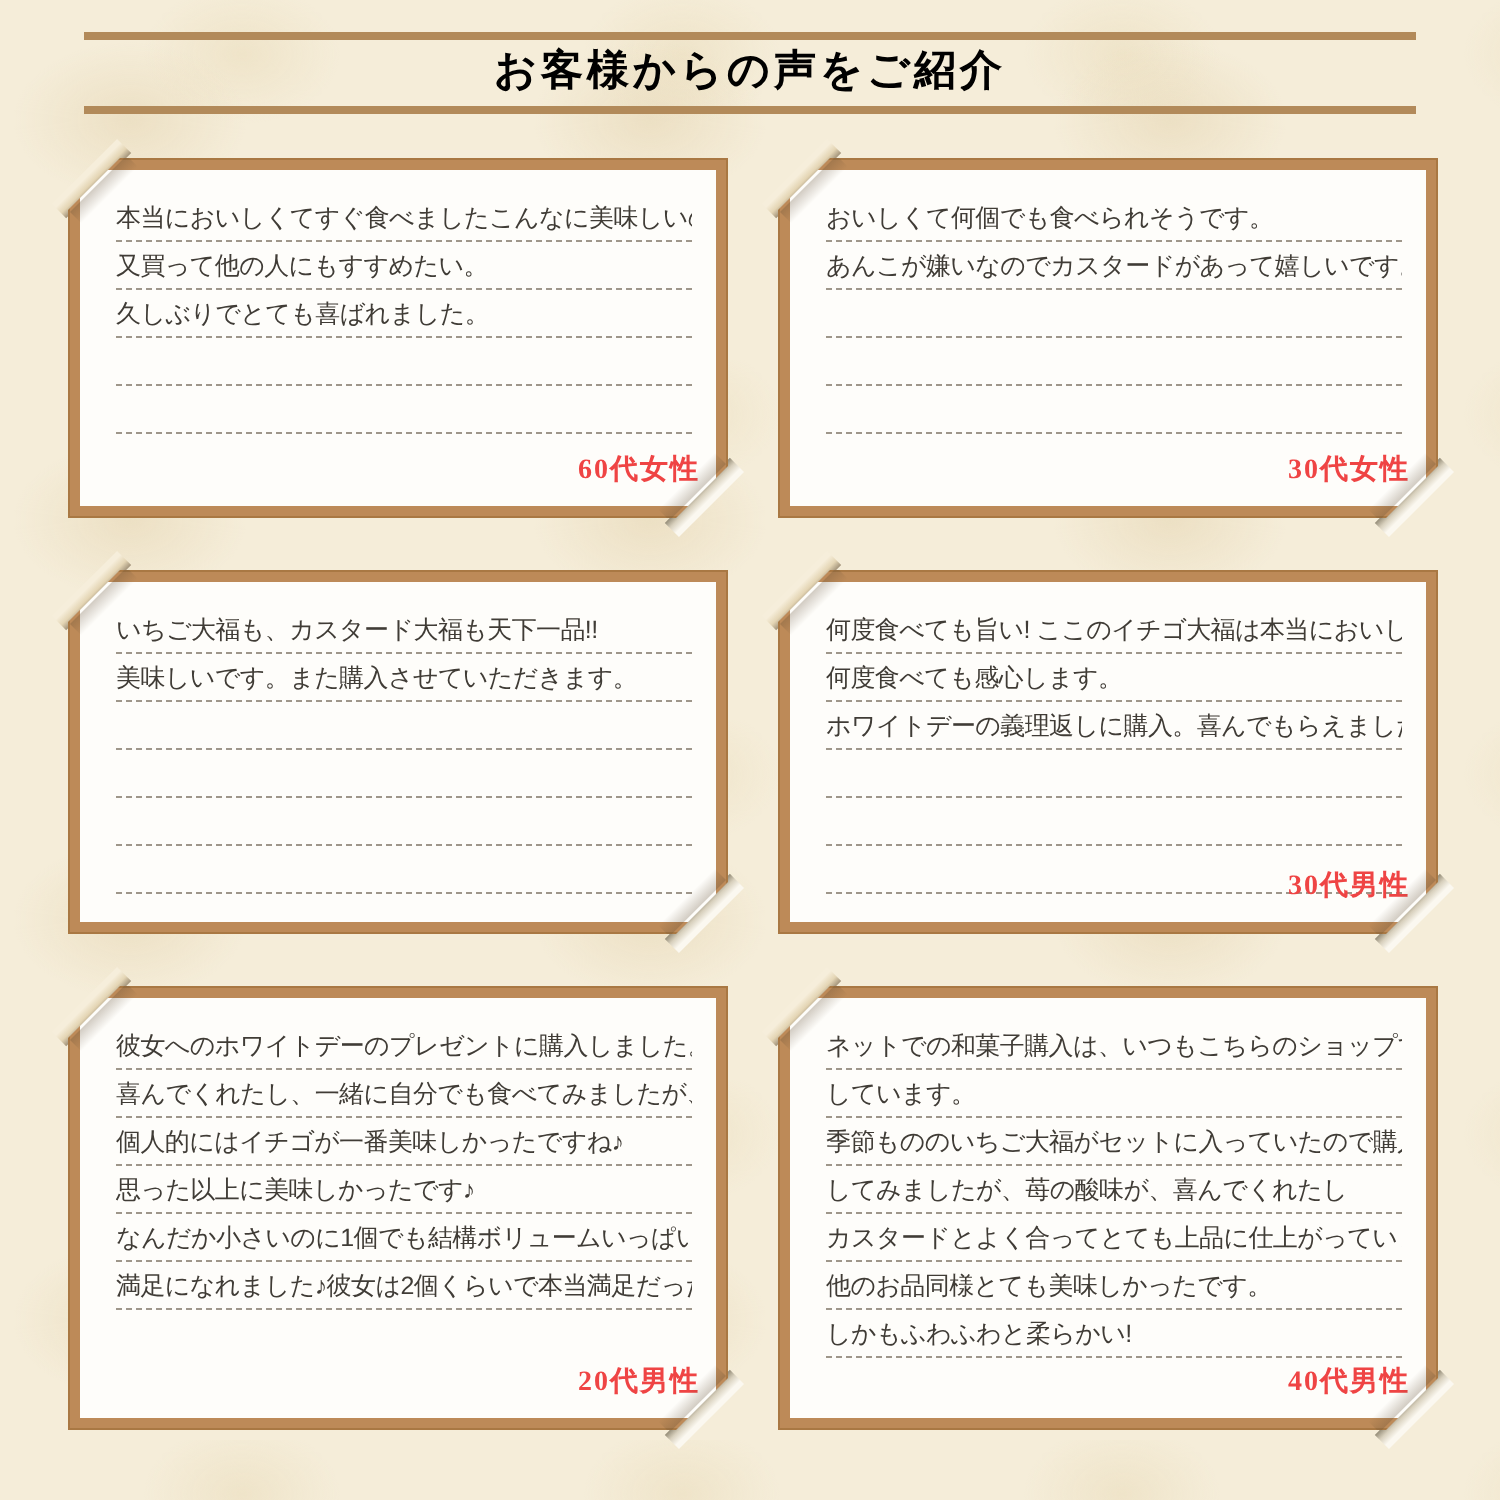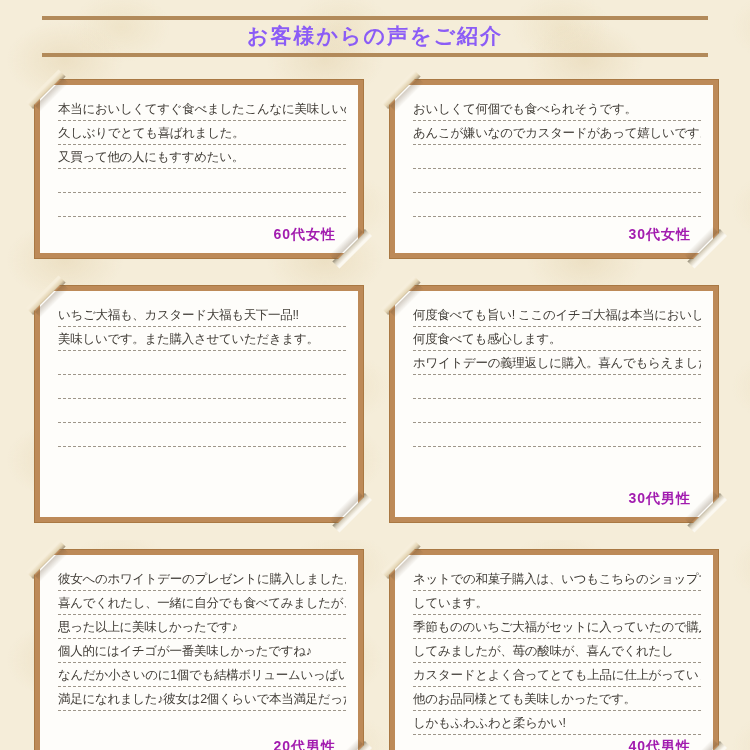--- a/index.html
+++ b/index.html
@@ -17,38 +17,38 @@
   }
   .header { padding-top:16px; }
   .rule {
     height:2px;
     border-top:2px solid #b28a5a;
     border-bottom:2px solid #b28a5a;
     margin:0 42px;
   }
   .title {
     text-align:center;
-    color:#8b5cf6;
+    color:#000000;
     font-size:21px;
     line-height:24px;
     font-weight:bold;
     letter-spacing:2px;
     padding:4px 0 5px;
   }
   .grid {
     width:685px;
     margin:22px 0 0 34px;
     display:grid;
     grid-template-columns:330px 330px;
     column-gap:25px;
     row-gap:26px;
   }
   .card-wrap { position:relative; }
   .r1 { height:180px; }
-  .r2 { height:238px; }
+  .r2 { height:182px; }
   .r3 { height:222px; }
 
   .flap {
     position:absolute;
     width:46px; height:10px;
     transform-origin:0 0;
   }
   .flap-tl {
     left:-8px; top:23px;
     transform:rotate(-45deg);
@@ -95,46 +95,47 @@
     font-size:12.5px;
     letter-spacing:-0.3px;
     font-weight:500;
     color:#403c36;
     border-bottom:1px dashed #9e968a;
     white-space:nowrap;
     overflow:hidden;
   }
   .author {
     position:absolute;
-    right:22px; bottom:9px;
+    right:8px; bottom:9px;
     font-size:14px;
     font-weight:bold;
     letter-spacing:1px;
-    color:#a21caf;
+    color:#ef4444;
+    font-family:Liberation Serif, serif;
   }
 </style>
 </head>
 <body>
 
 <div class="header">
   <div class="rule"></div>
   <h1 class="title">お客様からの声をご紹介</h1>
   <div class="rule"></div>
 </div>
 
 <div class="grid">
 
   <div class="card-wrap r1">
     <div class="flap flap-tl"></div>
     <div class="flap flap-br"></div>
     <div class="card">
       <div class="paper">
         <div class="line">本当においしくてすぐ食べましたこんなに美味しいのは</div>
+        <div class="line">又買って他の人にもすすめたい。</div>
         <div class="line">久しぶりでとても喜ばれました。</div>
-        <div class="line">又買って他の人にもすすめたい。</div>
         <div class="line"></div>
         <div class="line"></div>
         <div class="author">60代女性</div>
       </div>
       <div class="shade shade-tl"></div>
       <div class="shade shade-br"></div>
     </div>
   </div>
 
   <div class="card-wrap r1">
@@ -190,22 +191,22 @@
     </div>
   </div>
 
   <div class="card-wrap r3">
     <div class="flap flap-tl"></div>
     <div class="flap flap-br"></div>
     <div class="card">
       <div class="paper">
         <div class="line">彼女へのホワイトデーのプレゼントに購入しました。</div>
         <div class="line">喜んでくれたし、一緒に自分でも食べてみましたが、</div>
+        <div class="line">個人的にはイチゴが一番美味しかったですね♪</div>
         <div class="line">思った以上に美味しかったです♪</div>
-        <div class="line">個人的にはイチゴが一番美味しかったですね♪</div>
         <div class="line">なんだか小さいのに1個でも結構ボリュームいっぱいで</div>
         <div class="line">満足になれました♪彼女は2個くらいで本当満足だった</div>
         <div class="author">20代男性</div>
       </div>
       <div class="shade shade-tl"></div>
       <div class="shade shade-br"></div>
     </div>
   </div>
 
   <div class="card-wrap r3">

